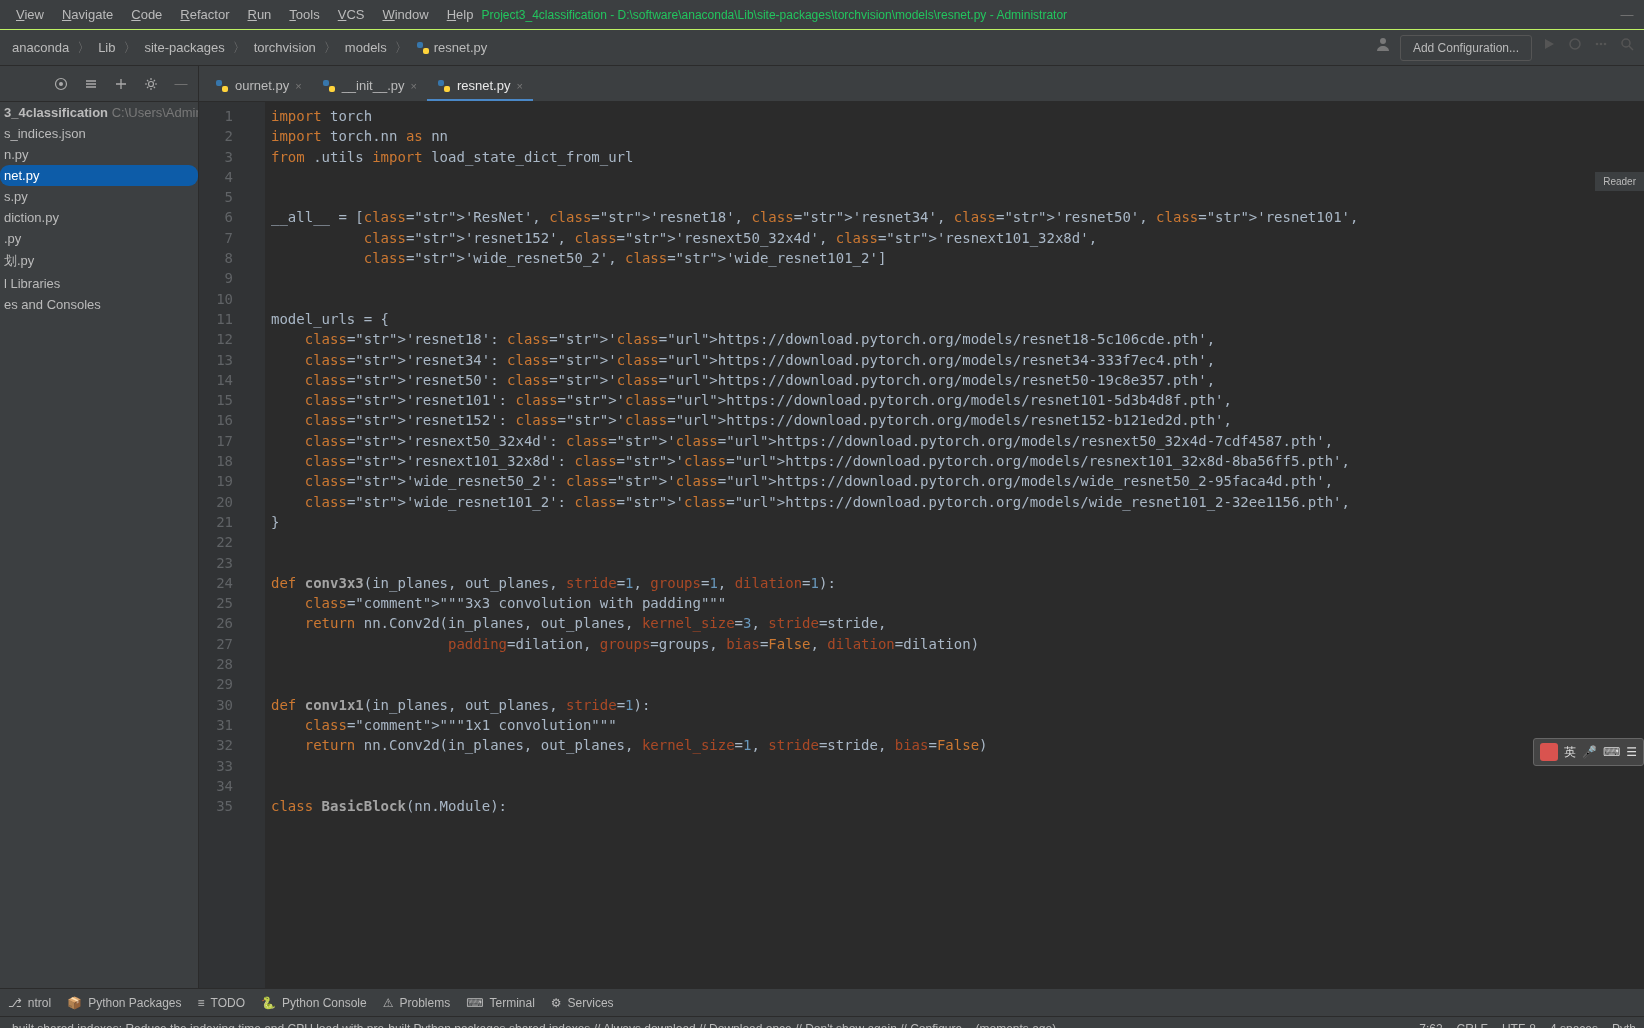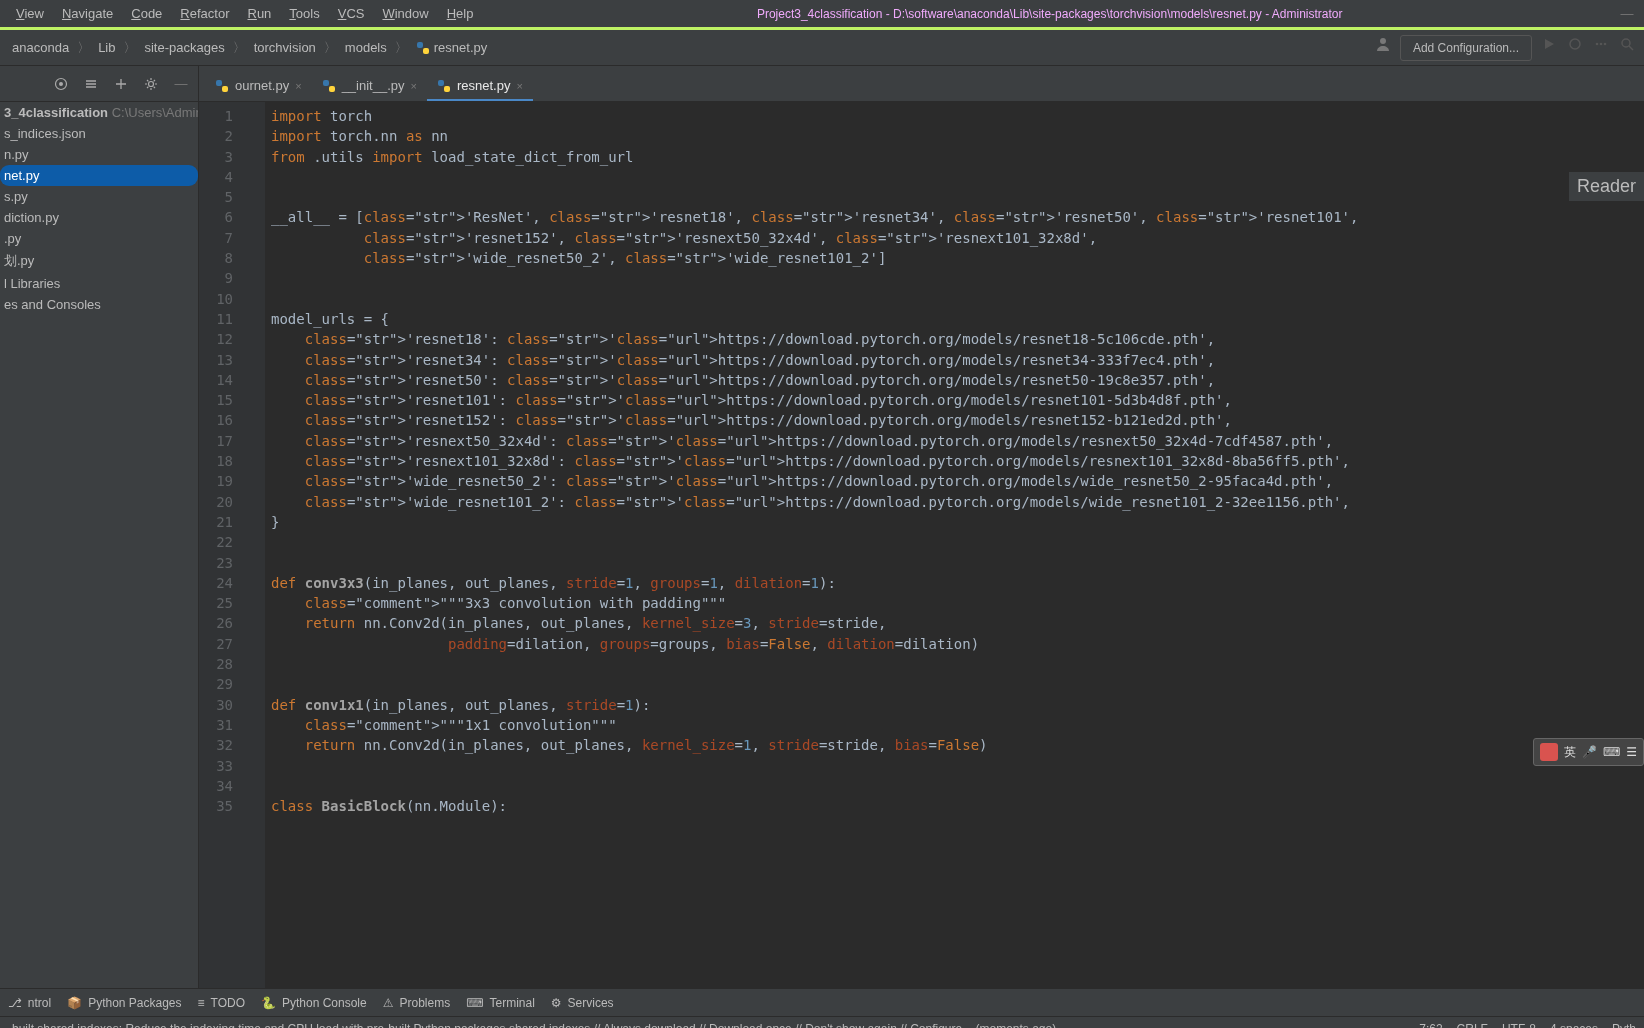--- a/index.html
+++ b/index.html
@@ -12,33 +12,33 @@
   height: 1028px;
   overflow: hidden;
   position: relative;
 }
 .title-bar {
   background: #3c3f41;
   height: 30px;
   display: flex;
   align-items: center;
   padding: 0 8px;
-  border-bottom: 3px solid #bef264;
+  border-bottom: 1px solid #bef264;
 }
 .menu-bar { display: flex; gap: 2px; }
 .menu-item {
   padding: 4px 8px;
   color: #bbbbbb;
   cursor: pointer;
 }
 .menu-item u { text-decoration: underline; }
 .window-title {
   flex: 1;
-  text-align: center;
-  color: #f0abfc;
+  text-align: left;
+  color: #22c55e;
   font-size: 12px;
 }
 .nav-bar {
   background: #3c3f41;
   height: 36px;
   display: flex;
   align-items: center;
   padding: 0 8px;
   border-bottom: 1px solid #2b2b2b;
 }
@@ -168,21 +168,21 @@
 .num { color: #6897bb; }
 .param { color: #aa4926; }
 .reader-tab {
   position: absolute;
   right: 0;
   top: 70px;
   writing-mode: horizontal-tb;
   background: #3c3f41;
   padding: 4px 8px;
   color: #bbbbbb;
-  font-size: 18px;
+  font-size: 10px;
 }
 .ime-bar {
   position: absolute;
   right: 0;
   top: 636px;
   background: #444;
   border: 1px solid #666;
   border-radius: 3px;
   padding: 4px 6px;
   display: flex;

